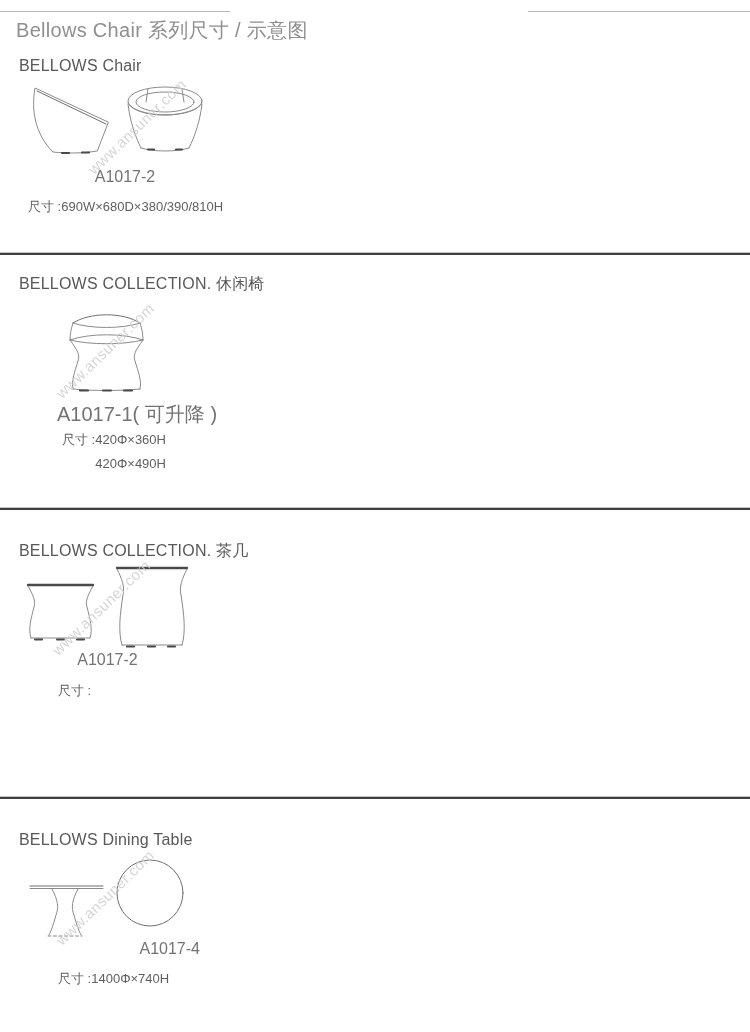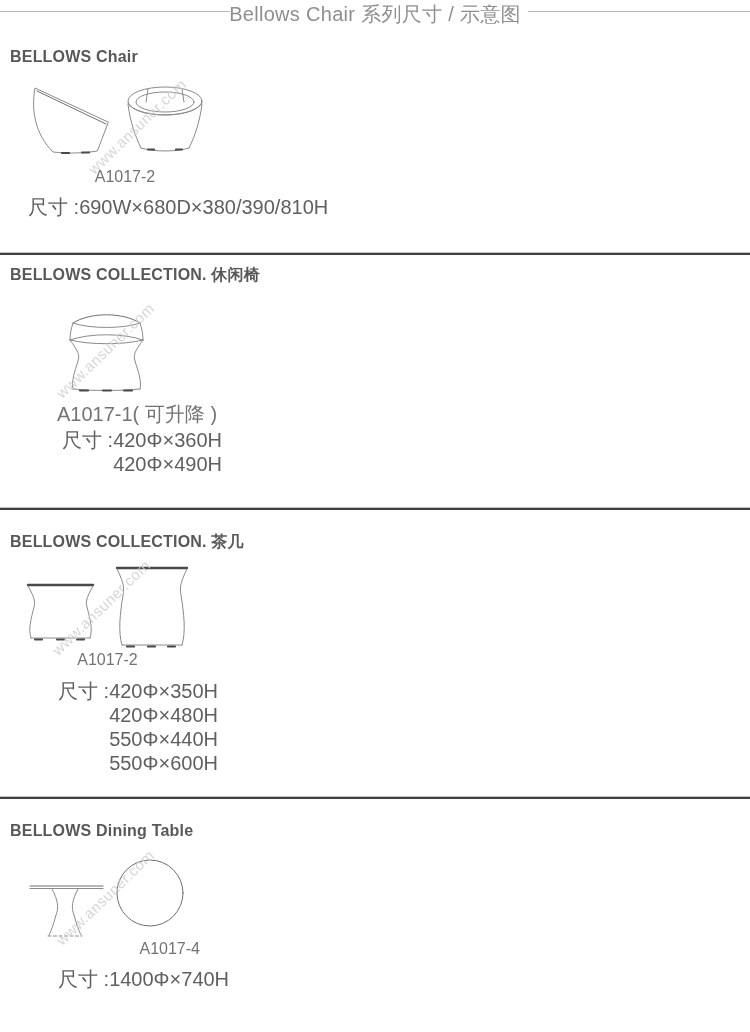--- a/index.html
+++ b/index.html
@@ -2,29 +2,29 @@
 <html><head>
 <meta charset="utf-8">
 <style>
   html,body{margin:0;padding:0;background:#ffffff;}
   .page{
     position:relative;width:750px;height:1032px;background:#fff;overflow:hidden;
     font-family:"Liberation Sans","DejaVu Sans",sans-serif;
   }
   
   .title{
-    position:absolute;left:0;right:0;top:1px;margin:0;text-align:center;
+    position:absolute;left:0;right:0;top:1px;margin:16px;
     font-size:20px;font-weight:400;color:#8f8f8f;letter-spacing:.3px;line-height:26px;
   }
   .tline{position:absolute;top:11px;height:1px;background:#b9b9b9;}
   .tline.left{left:0;width:230px;}
   .tline.right{left:528px;width:222px;}
   
   .sec-h{
-    position:absolute;left:3px;margin:7px;font-size:16px;font-weight:700;
+    position:absolute;left:3px;margin:16px;font-size:16px;font-weight:400;
     color:#585858;letter-spacing:.2px;
   }
   .h1{top:41px}.h2{top:258px}.h3{top:525px}.h4{top:815px}
   
   .divider{position:absolute;left:0;width:750px;height:4px;}
   .divider .lt{height:1px;background:#c3c3c3;}
   .divider .dk{height:2px;background:#3f3f3f;}
   .d1{top:252px}.d2{top:507px}.d3{top:796px}
   
   .art{position:absolute;}
@@ -37,21 +37,21 @@
   .a2{left:58px;top:306px}
   .a3{left:15px;top:562px}
   .a4{left:15px;top:850px}
   
   .model{position:absolute;font-size:16px;color:#737373;}
   .m1{left:20px;top:168px;width:210px;text-align:center;}
   .m2{left:57px;top:401px;font-size:20px;}
   .m3{left:15px;top:651px;width:185px;text-align:center;}
   .m4{left:15px;top:940px;width:185px;text-align:right;}
   
-  .dims{position:absolute;display:flex;font-size:20px;color:#5f5f5f;line-height:24px;}
+  .dims{position:absolute;display:flex;font-size:13px;color:#5f5f5f;line-height:24px;}
   .dims .vals{display:flex;flex-direction:column;}
   .dm1{left:28px;top:195px}
   .dm2{left:62px;top:428px}
   .dm3{left:58px;top:679px}
   .dm4{left:58px;top:967px}
   
   .wm{
     position:absolute;width:200px;text-align:center;pointer-events:none;
     color:#cfcfcf;font-size:15px;letter-spacing:.5px;opacity:.85;
     transform:rotate(-44deg);
@@ -157,26 +157,20 @@
       <path d="M172,7 C167,17 164,25 166,33 C169,52 171,70 167,83"></path>
       <path d="M107,83 L167,83"></path>
       <path class="foot" d="M112,84.5 h7 M133,84.5 h7 M153,84.5 h7"></path>
     </g>
   </svg>
 
   <div class="model m3">A1017-2</div>
 
   <div class="dims dm3">
     <span class="lbl">尺寸 : </span>
-    <span class="vals">
-      <span>420Φ×350H</span>
-      <span>420Φ×480H</span>
-      <span>550Φ×440H</span>
-      <span>550Φ×600H</span>
-    </span>
   </div>
 
   <div class="wm w3">www.ansuner.com</div>
 
   <div class="divider d3">
       <div class="lt"></div>
       <div class="dk"></div>
     </div>
 
   <h2 class="sec-h h4">BELLOWS Dining Table</h2>

